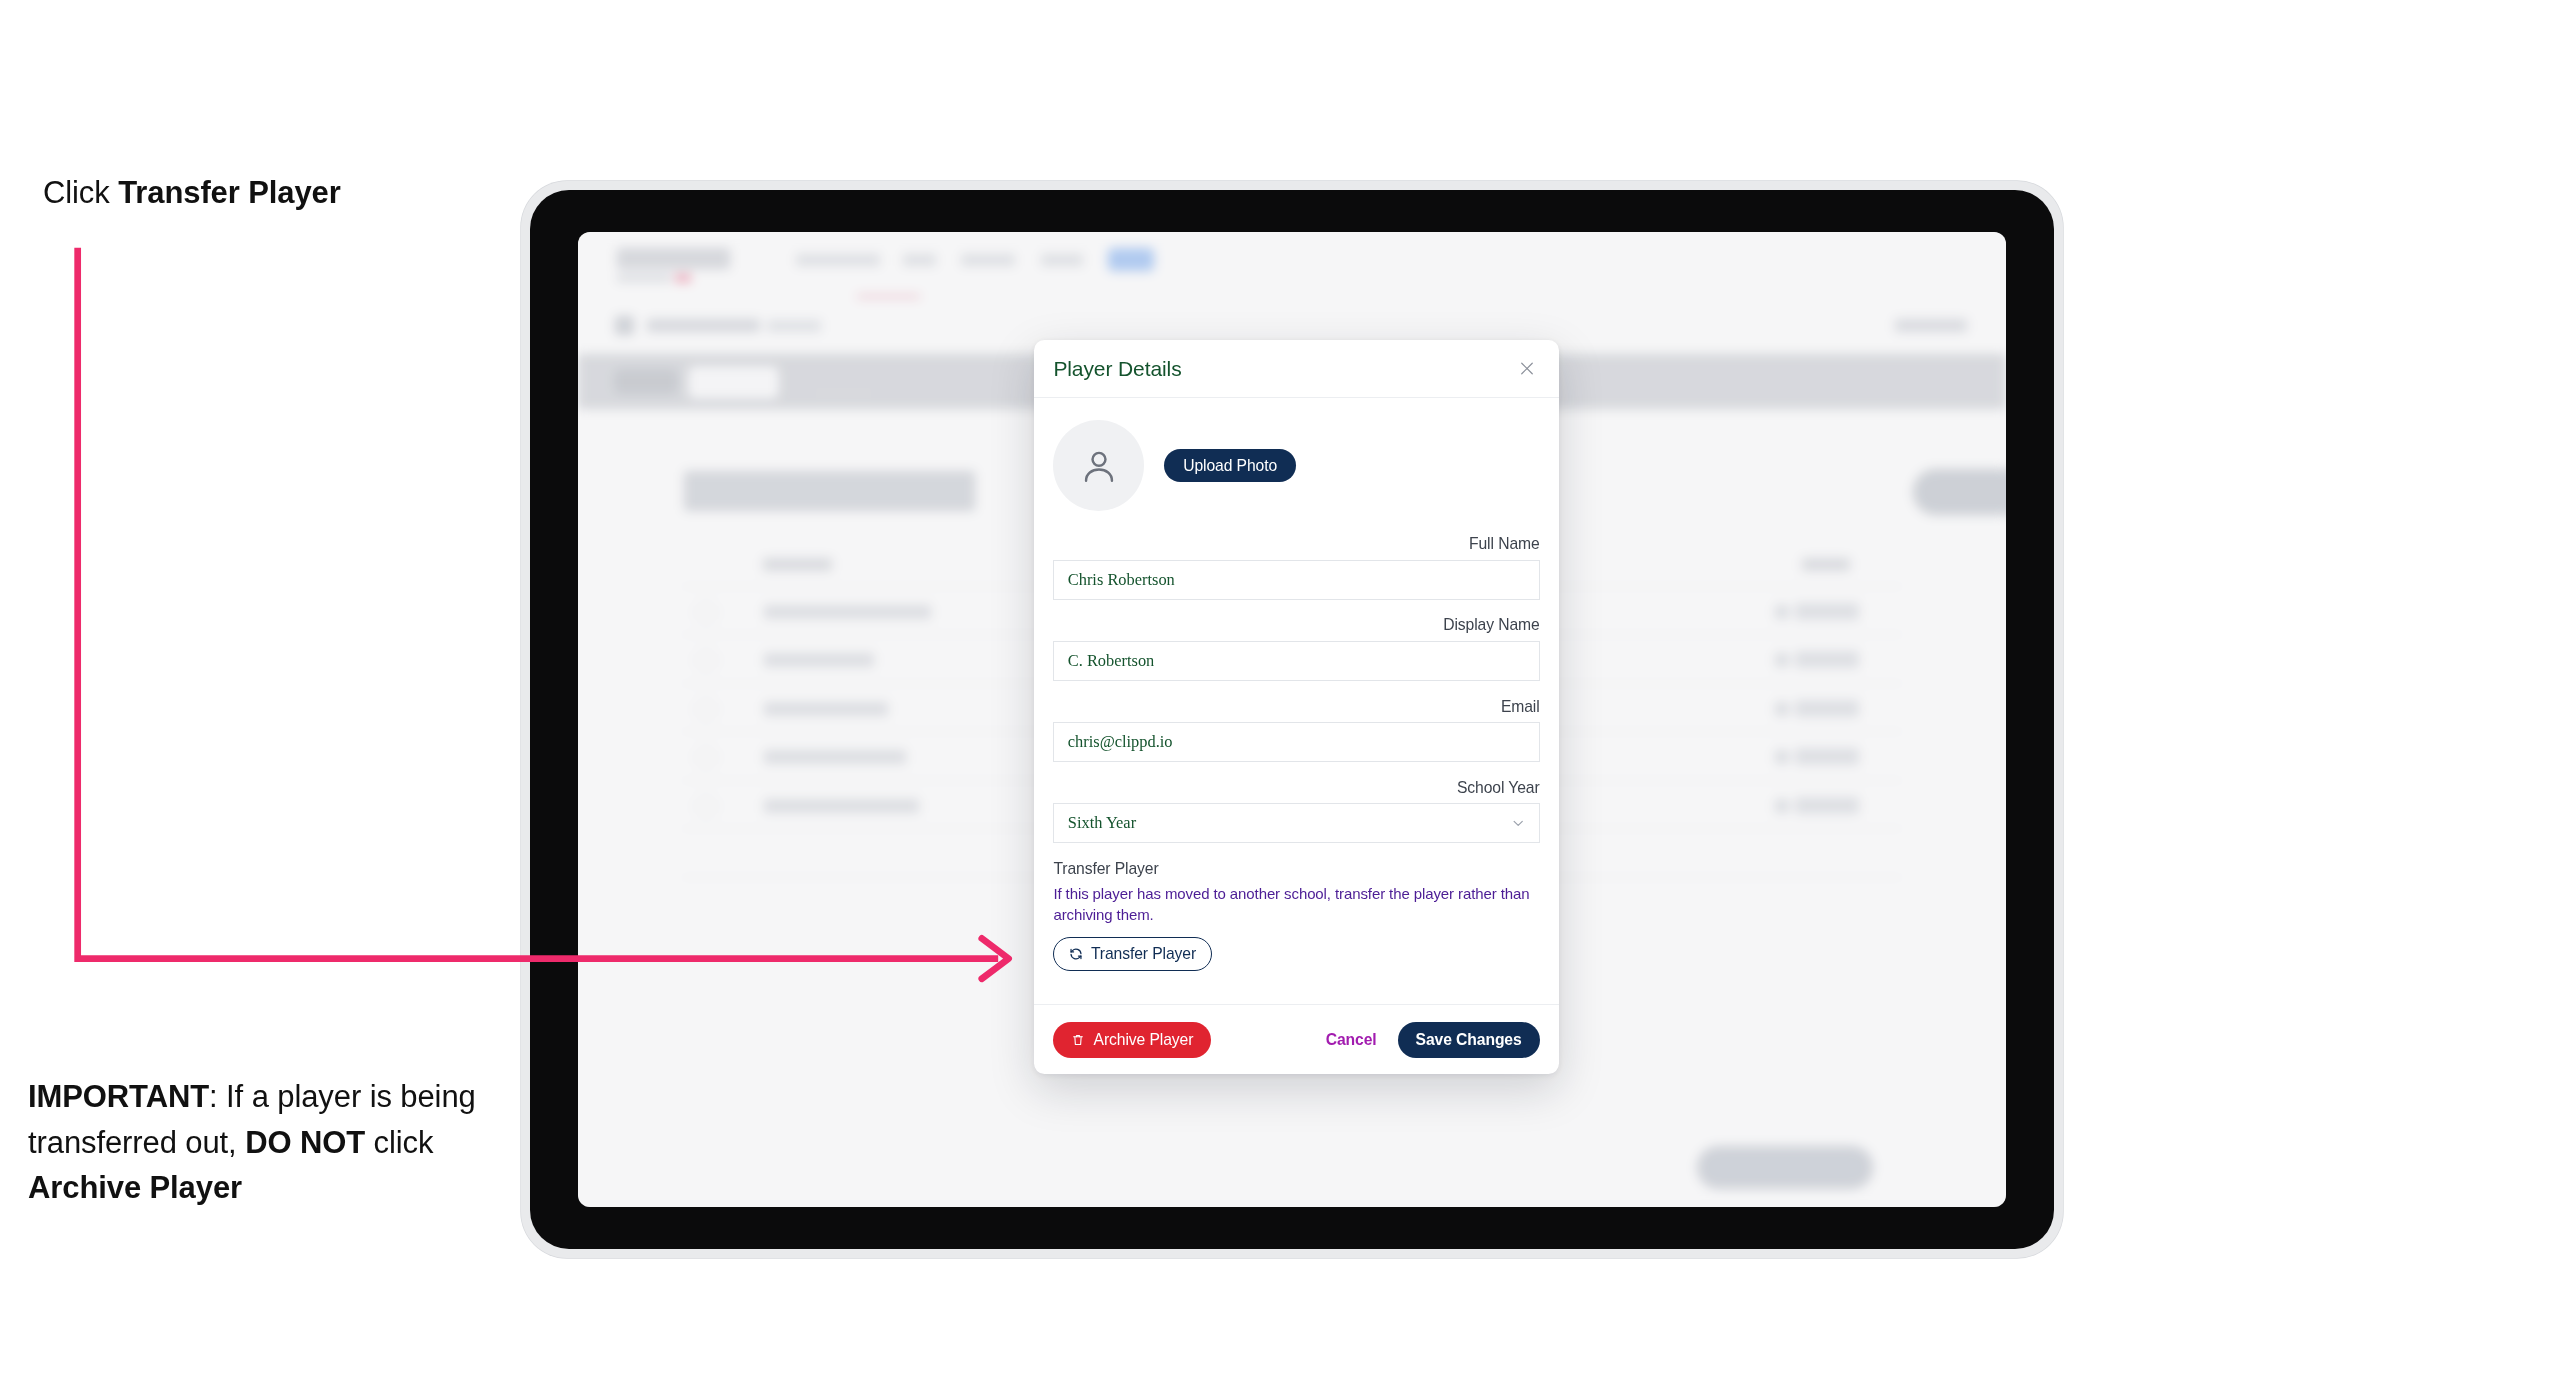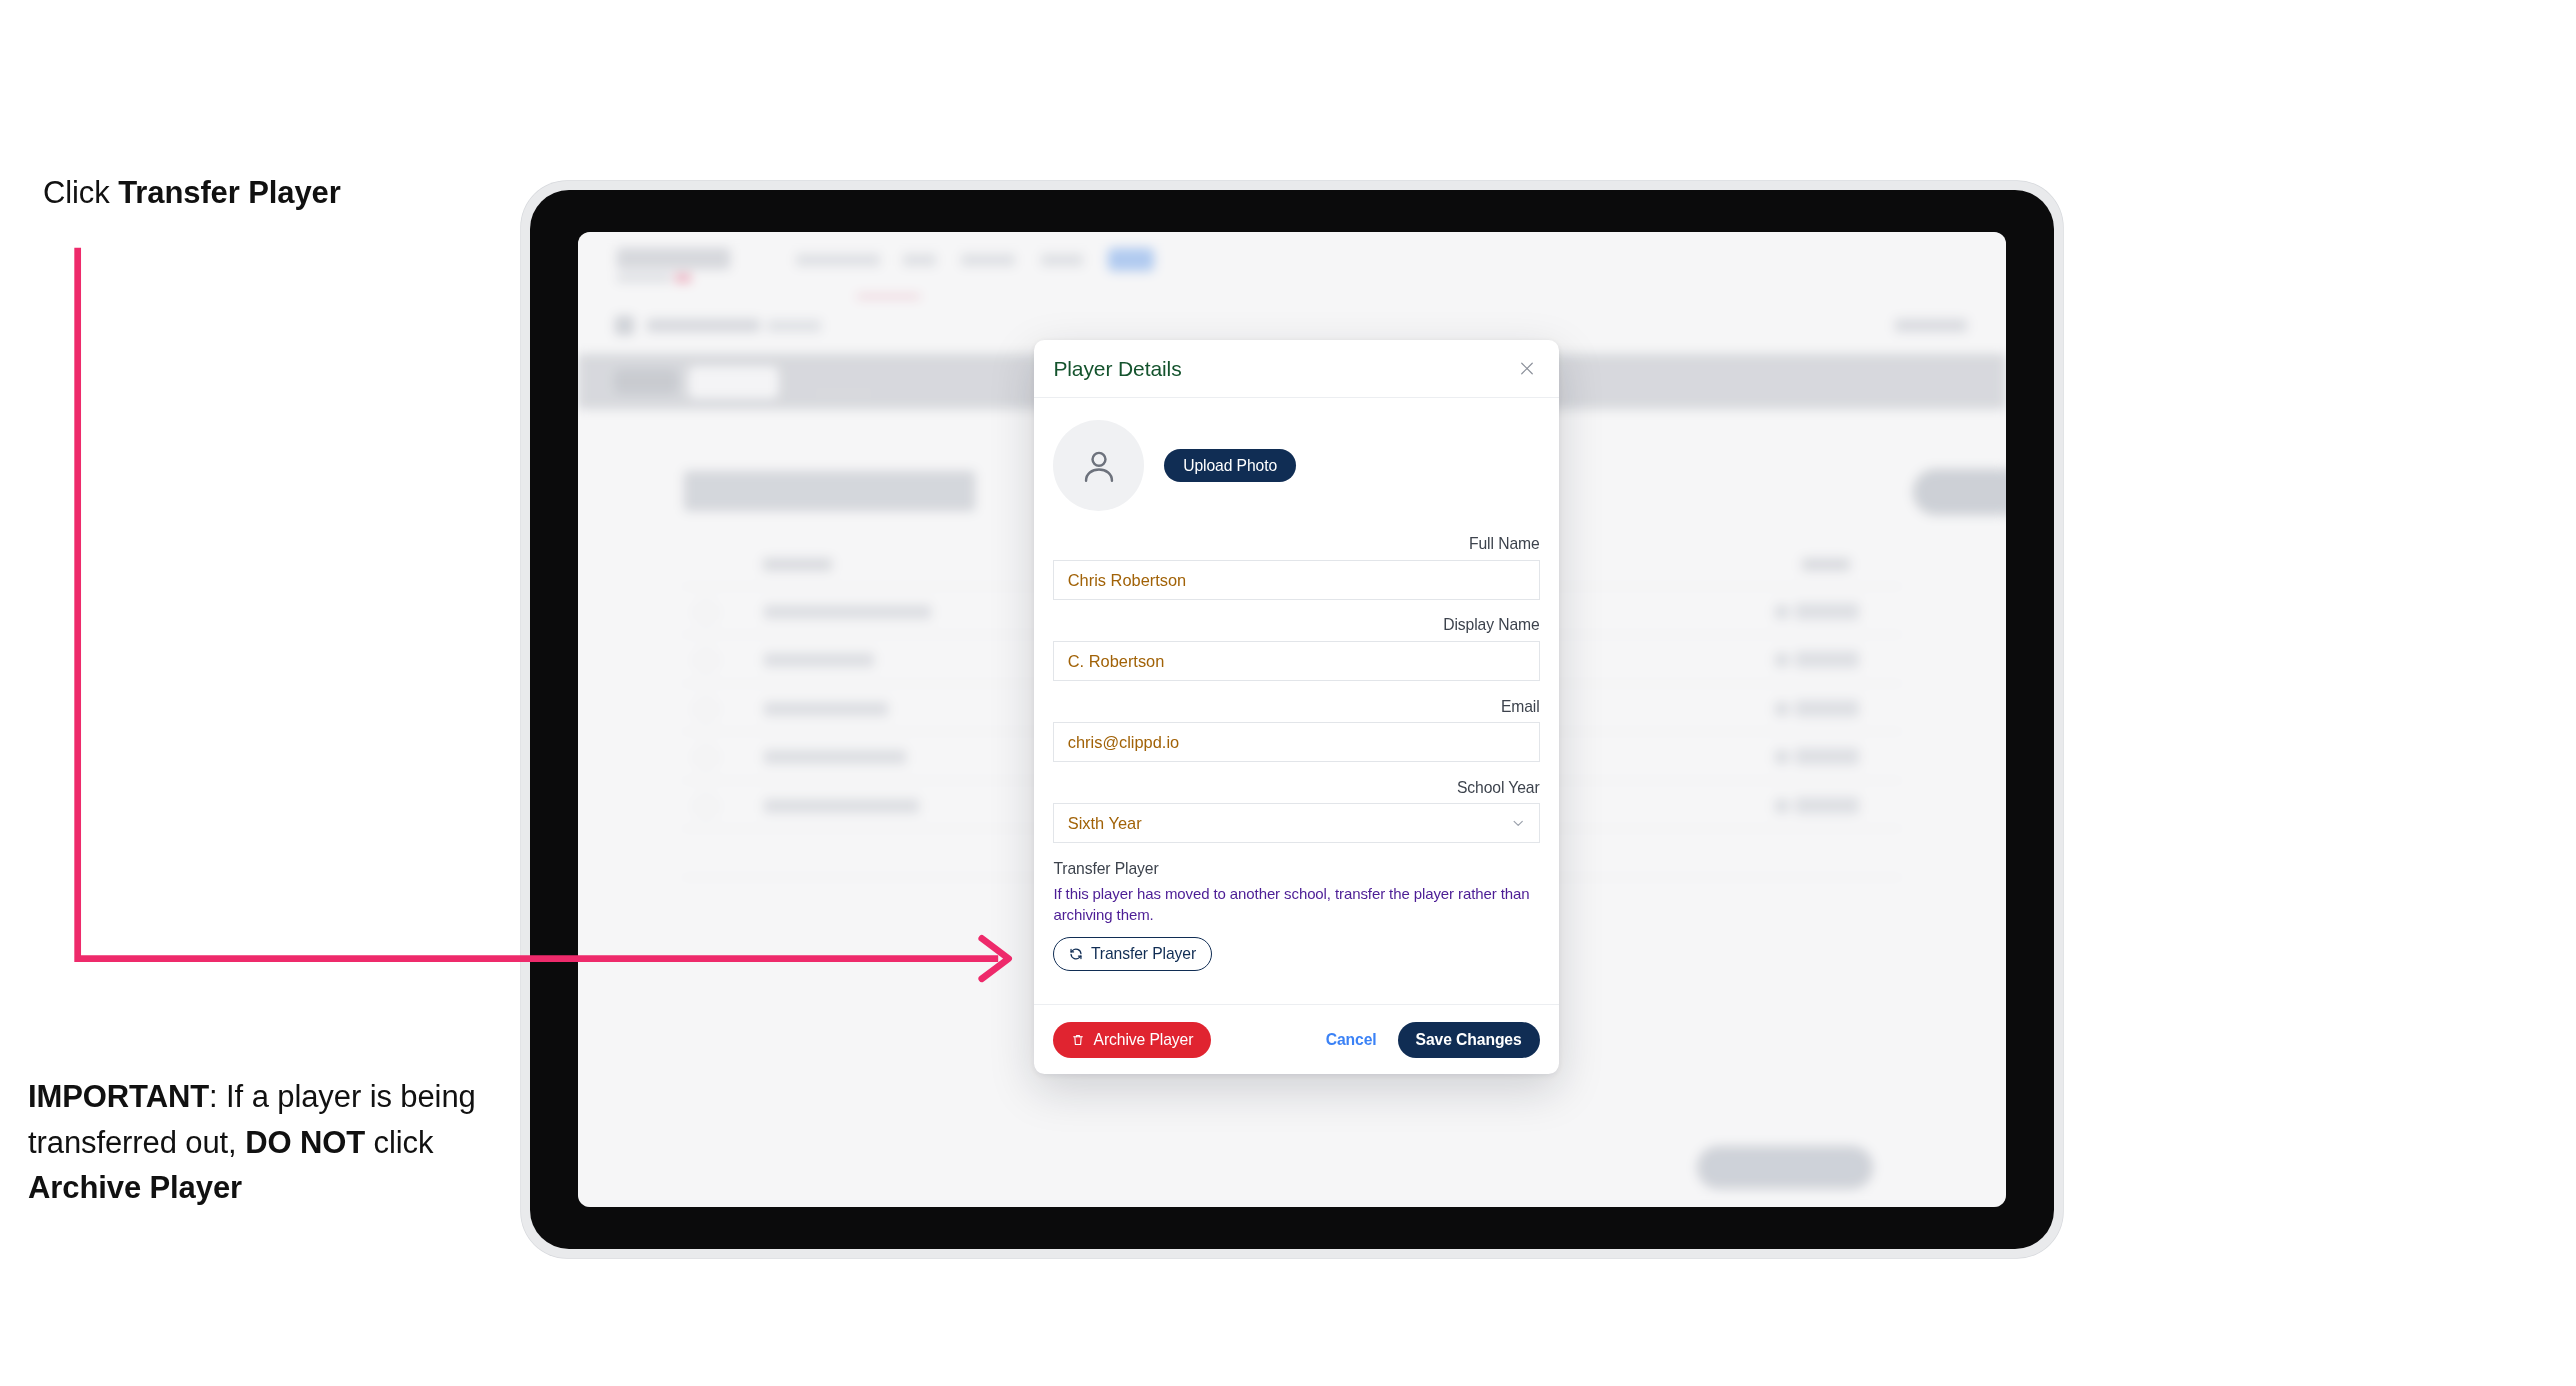--- a/index.html
+++ b/index.html
@@ -157,22 +157,22 @@
   .field{margin-bottom:16.4px;}
   .field-label{
     display:block;font-size:15.7px;color:#3d434d;margin-bottom:6.7px;letter-spacing:-0.1px;text-align:right;
   }
   .field-input{
     width:100%;box-sizing:border-box;
     height:40px;
     border:0.7px solid #e2e5e9;border-radius:0;
     background:#fff;
     padding:0 13.4px;
-    font-size:16.4px;color:#a16207;
-    font-family:Liberation Sans, sans-serif;
+    font-size:16.4px;color:#14532d;
+    font-family:Liberation Serif, serif;
     outline:none;
   }
   .select-wrap{position:relative;}
   .select-wrap .chev{
     position:absolute;right:13.4px;top:50%;transform:translateY(-50%);
     pointer-events:none;color:#9aa0ab;display:flex;
   }
   #school-year-select{appearance:none;-webkit-appearance:none;padding-right:20px;cursor:pointer;}
 
   
@@ -196,21 +196,21 @@
   #archive-btn{
     display:inline-flex;align-items:center;gap:8.2px;
     height:36px;padding:0 18px;
     background:#e02430;border:0;border-radius:18px;
     color:#fff;font-size:15.7px;cursor:pointer;
     font-family:inherit;letter-spacing:-0.1px;
   }
   #foot-right{margin-left:auto;display:flex;align-items:center;gap:18px;}
   #cancel-btn{
     background:transparent;border:0;
-    color:#3b82f6;font-size:15.7px;cursor:pointer;
+    color:#a21caf;font-size:15.7px;cursor:pointer;
     font-family:inherit;font-weight:bold;letter-spacing:-0.1px;padding:6px 3px;text-align:center;
   }
   #save-btn{
     height:36px;padding:0 18px;
     background:#102d54;border:0;border-radius:18px;
     color:#fff;font-size:15.7px;cursor:pointer;
     font-family:inherit;font-weight:bold;letter-spacing:-0.1px;
   }
 </style>
 </head>

